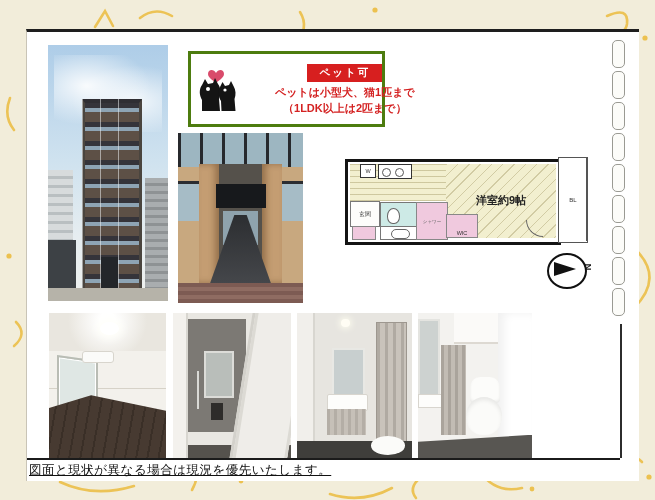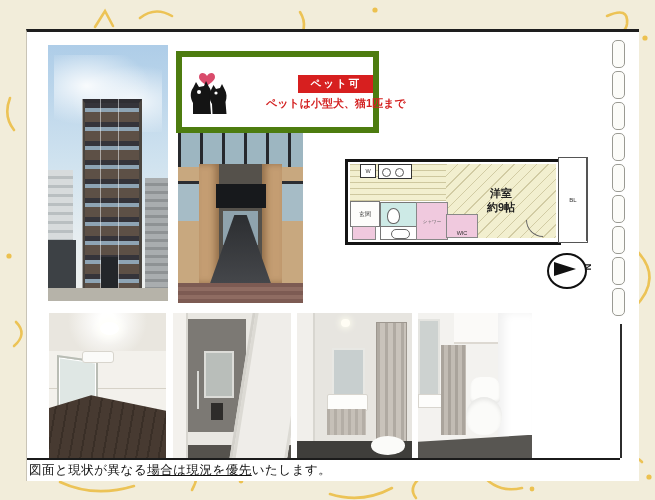--- a/index.html
+++ b/index.html
@@ -96,38 +96,38 @@
   .to-mirror{position:absolute;left:0;top:4%;width:16%;height:52%;background:#cdd2d0;border:2px solid #e4e4e0;}
   .to-counter{position:absolute;left:0;top:56%;width:22%;height:8%;background:#fdfdfb;border:1px solid #d8d5ce;}
   .to-cab-mid{position:absolute;left:20%;top:22%;width:22%;height:62%;
     background:repeating-linear-gradient(90deg,#aaa49c 0 3px,#c2bcb4 3px 7px);}
   .to-wall-r{position:absolute;right:0;top:0;width:30%;height:100%;background:#ffffff;box-shadow:inset 6px 0 10px rgba(0,0,0,.06);}
   .to-tank{position:absolute;left:46%;top:44%;width:26%;height:18%;background:#fcfcfa;border-radius:10px 10px 4px 4px;box-shadow:inset 0 -2px 3px rgba(0,0,0,.08);}
   .to-seat{position:absolute;left:42%;top:58%;width:32%;height:26%;background:#fbfbf9;border-radius:50% 50% 46% 46%;box-shadow:inset 0 3px 4px rgba(0,0,0,.08);}
   .to-floor{position:absolute;left:0;bottom:0;width:100%;height:16%;background:#585652;clip-path:polygon(0 30%,100% 0,100% 100%,0 100%);}
   
   #pet-box{
-    position:absolute;left:149px;top:19px;width:191px;height:70px;
-    background:#fff;border:6px solid #4d7c0f;display:flex;align-items:center;gap:37px;
+    position:absolute;left:161px;top:19px;width:191px;height:70px;
+    background:#fff;border:3px solid #4d7c0f;display:flex;align-items:center;gap:37px;
   }
   #pet-cats{width:44px;height:52px;flex:0 0 auto;margin-left:3px;}
   #pet-texts{flex:1;text-align:center;}
   #pet-badge{
     display:inline-block;background:#d71f1f;color:#fff;font-weight:bold;
     font-size:10.5px;padding:2px 12px;margin:2px auto 3px;letter-spacing:2px;
   }
   .pet-line{color:#d42222;font-size:11px;font-weight:bold;line-height:1.45;white-space:nowrap;}
   
   #floorplan{position:absolute;left:306px;top:113px;width:262px;height:112px;}
   .fp-unit{position:absolute;left:12px;top:14px;width:210px;height:80px;border:3px solid #141414;background:#fff;}
   .fp-hall{position:absolute;left:2px;top:2px;width:96px;height:37px;
     background:#f2efcf repeating-linear-gradient(180deg,rgba(170,160,110,.5) 0 1px,transparent 1px 6px);}
   .fp-main{position:absolute;left:98px;top:2px;width:110px;height:74px;
     background:#f2efcf repeating-linear-gradient(135deg,rgba(170,160,110,.45) 0 1px,transparent 1px 8px);
-    display:flex;flex-direction:column;align-items:center;justify-content:center;}
+    display:flex;flex-direction:row;align-items:center;justify-content:center;}
   .fp-room-name{font-size:11px;font-weight:bold;color:#222;line-height:1.25;}
   .fp-w-box{position:absolute;left:12px;top:2px;width:14px;height:12px;background:#fff;border:1px solid #333;
     font-size:5.5px;display:flex;align-items:center;justify-content:center;color:#333;}
   .fp-stove{position:absolute;left:30px;top:2px;width:32px;height:13px;background:#fff;border:1px solid #333;}
   .fp-burner{position:absolute;top:2.5px;width:7px;height:7px;border:1px solid #555;border-radius:50%;background:#fff;}
   .fp-entry{position:absolute;left:2px;top:39px;width:28px;height:24px;background:#fdfdfb;border:1px solid #777;
     font-size:6px;color:#333;display:flex;align-items:center;justify-content:center;}
   .fp-closet{position:absolute;left:4px;top:64px;width:22px;height:12px;background:#f0c9de;border:1px solid #888;}
   .fp-toilet{position:absolute;left:32px;top:40px;width:36px;height:24px;background:#cdeae6;border:1px solid #777;}
   .fp-toilet-seat{position:absolute;left:6px;top:5px;width:11px;height:14px;background:#fff;border:1px solid #666;border-radius:50% 50% 45% 45%;}
@@ -142,21 +142,21 @@
     display:flex;align-items:center;justify-content:center;font-size:6px;color:#333;}
   .fp-balcony-rail{position:absolute;left:250px;top:12px;width:3px;height:84px;border-right:1.5px solid #555;}
   
   #compass{position:absolute;left:520px;top:219px;width:46px;height:40px;}
   .cp-circle{position:absolute;left:0;top:2px;width:36px;height:32px;border:2.5px solid #111;border-radius:50%;background:#fff;}
   .cp-arrow{position:absolute;left:7px;top:11px;width:0;height:0;
     border-top:7px solid transparent;border-bottom:7px solid transparent;border-left:22px solid #111;}
   .cp-n{position:absolute;left:38px;top:11px;font-size:9px;font-weight:bold;color:#111;transform:rotate(90deg);}
   
   #footer-line{position:absolute;left:0;top:426px;width:593px;height:2px;background:#1b1b1b;}
-  #footer-text{position:absolute;left:2px;top:430px;font-size:12.5px;color:#111;letter-spacing:.5px;white-space:nowrap;}
+  #footer-text{position:absolute;left:2px;top:430px;font-size:12.5px;color:#111;letter-spacing:.5px;white-space:nowrap;text-decoration:underline;}
   #footer-text .ul{text-decoration:underline;}
 </style>
 </head>
 <body>
 
 <svg id="doodles" xmlns="http://www.w3.org/2000/svg">
   <g stroke="#ecc14f" stroke-width="2.6" fill="none" stroke-linecap="round" opacity="0.95">
     <path d="M140 18 q 15 -12 32 -2"></path>
     <path d="M95 27 l 10 -16 l 8 15"></path>
     <path d="M300 12 q 10 16 -5 32"></path>
@@ -212,20 +212,21 @@
     <svg id="pet-cats" viewBox="0 0 44 52">
       <path d="M22 10 c 2 -4 8 -4 8 1 c 0 4 -6 7 -8 9 c -2 -2 -8 -5 -8 -9 c 0 -5 6 -5 8 -1 Z" fill="#d94b6b"></path>
       <path d="M8 22 l 3 -6 l 3 5 l 5 -1 l 2 -5 l 3 6 c 3 4 3 10 1 15 l 1 12 h -18 l 0 -11 c -3 -5 -3 -11 0 -15 Z" fill="#141414"></path>
       <path d="M26 24 l 2.5 -5 l 2.5 4 l 4 -1 l 2 -4 l 2.5 5 c 2.5 4 2.5 9 1 13 l 1 12 h -14 l -0.5 -10 c -2.5 -4 -3 -10 -1 -14 Z" fill="#141414"></path>
       <circle cx="14" cy="26" r="2" fill="#fff"></circle>
       <circle cx="31" cy="27" r="1.6" fill="#fff"></circle>
     </svg>
     <div id="pet-texts">
       <div id="pet-badge">ペット可</div>
       <div class="pet-line">ペットは小型犬、猫1匹まで</div>
+      <div class="pet-line">（1LDK以上は2匹まで）</div>
     </div>
   </div>
 
   <div id="entrance-photo" class="ph">
     <div class="en-glass-top"></div>
     <div class="en-glass-l"></div>
     <div class="en-glass-r"></div>
     <div class="en-opening"></div>
     <div class="en-pillar-l"></div>
     <div class="en-pillar-r"></div>

